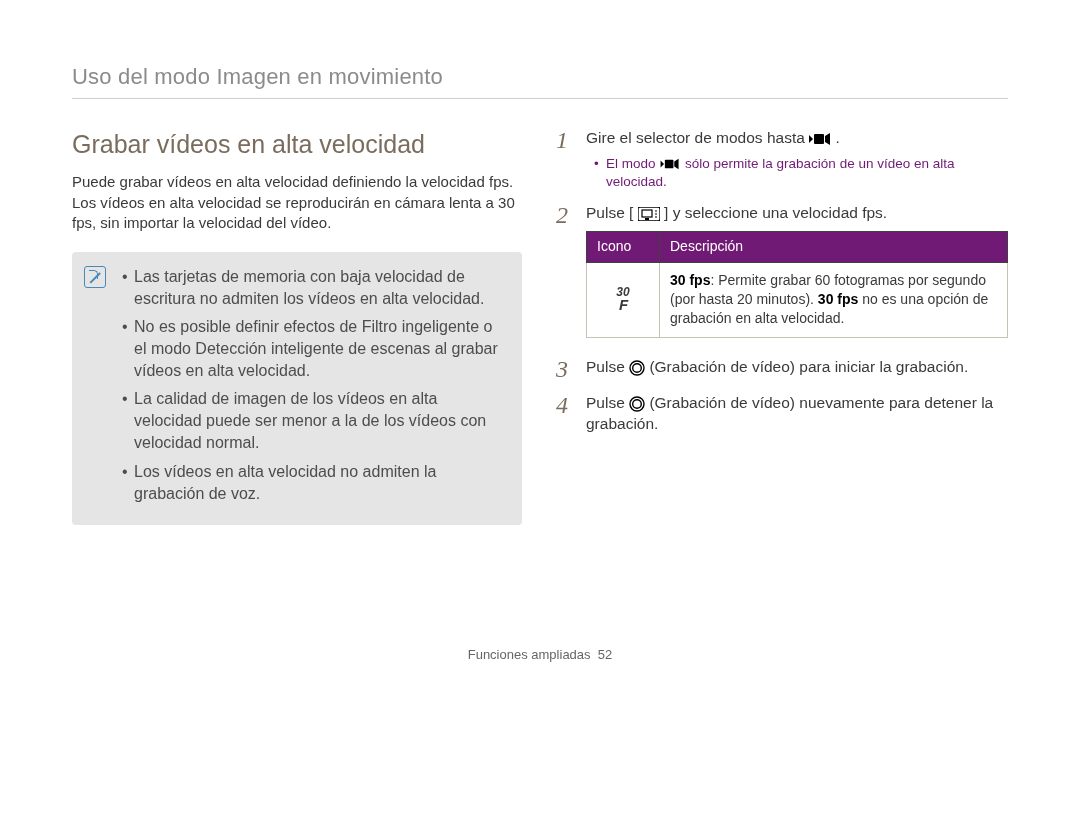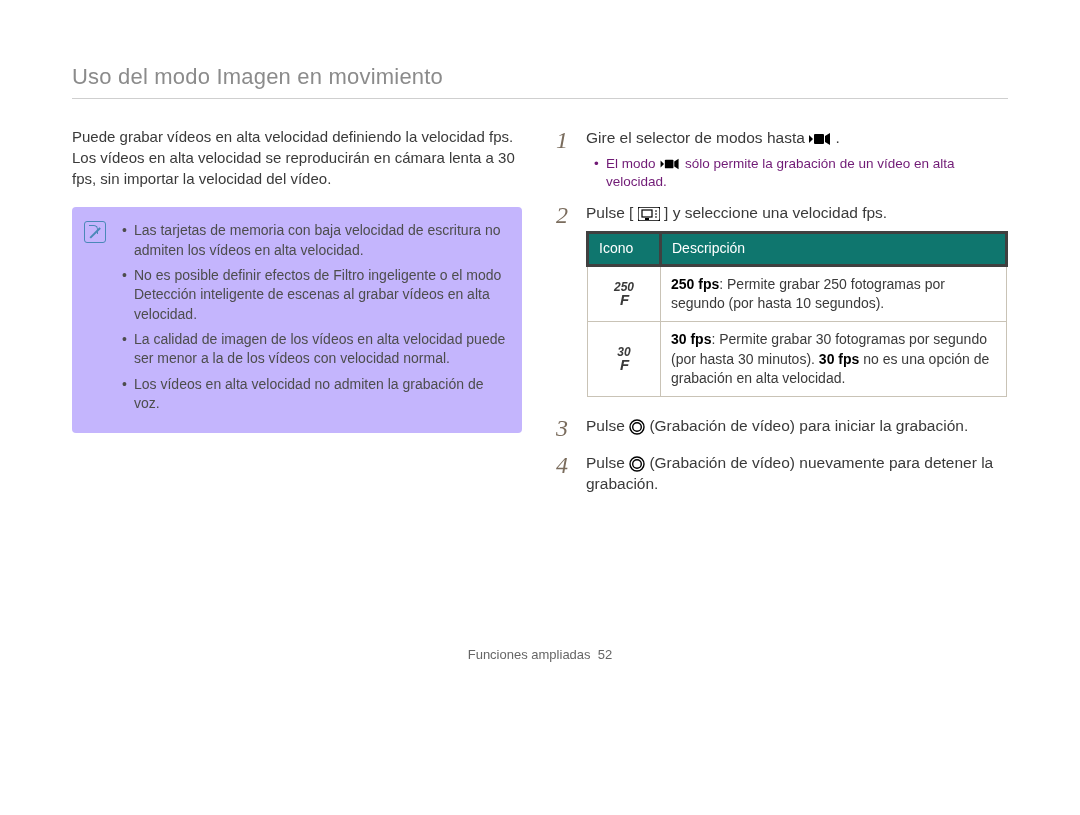--- a/index.html
+++ b/index.html
@@ -41,25 +41,25 @@
 
   .section-title {
     font-size: 25px;
     color: #7a6c5d;
     font-weight: 400;
     margin: 0 0 10px 0;
   }
   .body-text { margin: 0 0 18px 0; }
 
   .note-box {
-    background: #c4b5fd;
+    background: #e5e5e5;
     border-radius: 4px;
     padding: 14px 16px 14px 50px;
     position: relative;
-    font-size: 14px;
+    font-size: 16px;
     color: #4d4d4d;
   }
   .note-icon {
     position: absolute;
     left: 12px; top: 14px;
     width: 22px; height: 22px;
     border: 1.5px solid #4a88b8;
     border-radius: 3px;
     box-sizing: border-box;
   }
@@ -129,26 +129,26 @@
   }
   .movie-icon svg, .tv-icon svg, .rec-icon svg { display: block; }
 
   .fps-table {
     width: 100%;
     border-collapse: collapse;
     margin-top: 8px;
     font-size: 14px;
   }
   .fps-table th {
-    background: #0f766e;
+    background: #701a75;
     color: #fff;
     font-weight: 400;
     text-align: left;
     padding: 5px 10px;
-    border: 3px solid #404040;
+    border: 1px solid #404040;
     font-size: 14px;
   }
   .fps-table td {
     padding: 8px 10px;
     border: 1px solid #c9c3b6;
     vertical-align: top;
   }
   .fps-table td.icon-cell {
     width: 52px;
     text-align: center;
@@ -176,20 +176,21 @@
 <body>
 
 <div class="page">
 
   <div class="page-title">Uso del modo Imagen en movimiento</div>
   <hr class="hr">
 
   <div class="columns">
 
     <div class="col-left">
+      <h2 class="section-title">Grabar vídeos en alta velocidad</h2>
       <p class="body-text">Puede grabar vídeos en alta velocidad definiendo la velocidad fps. Los vídeos en alta velocidad se reproducirán en cámara lenta a 30 fps, sin importar la velocidad del vídeo.</p>
 
       <div class="note-box">
         <span class="note-icon"></span>
         <ul class="bullets">
           <li>Las tarjetas de memoria con baja velocidad de escritura no admiten los vídeos en alta velocidad.</li>
           <li>No es posible definir efectos de Filtro ingeligente o el modo Detección inteligente de escenas al grabar vídeos en alta velocidad.</li>
           <li>La calidad de imagen de los vídeos en alta velocidad puede ser menor a la de los vídeos con velocidad normal.</li>
           <li>Los vídeos en alta velocidad no admiten la grabación de voz.</li>
         </ul>
@@ -243,34 +244,25 @@
           <span>] y seleccione una velocidad fps.</span>
 
           <table class="fps-table">
             <tbody>
                 <tr>
               <th>Icono</th>
               <th>Descripción</th>
             </tr>
             <tr>
               <td class="icon-cell">
-                <span class="fps-label">250</span>
-                <span class="fps-f">F</span>
-              </td>
-              <td>
-                <b>250 fps</b><span>: Permite grabar 250 fotogramas por segundo (por hasta 10 segundos).</span>
-              </td>
-            </tr>
-            <tr>
-              <td class="icon-cell">
                 <span class="fps-label">30</span>
                 <span class="fps-f">F</span>
               </td>
               <td>
-                <b>30 fps</b><span>: Permite grabar 30 fotogramas por segundo (por hasta 30 minutos). </span><b>30 fps</b><span> no es una opción de grabación en alta velocidad.</span>
+                <b>30 fps</b><span>: Permite grabar 60 fotogramas por segundo (por hasta 20 minutos). </span><b>30 fps</b><span> no es una opción de grabación en alta velocidad.</span>
               </td>
             </tr>
           </tbody>
             </table>
         </div>
       </div>
 
       <div class="step" style="margin-top:18px">
         <div class="step-num">3</div>
         <div class="step-body">

